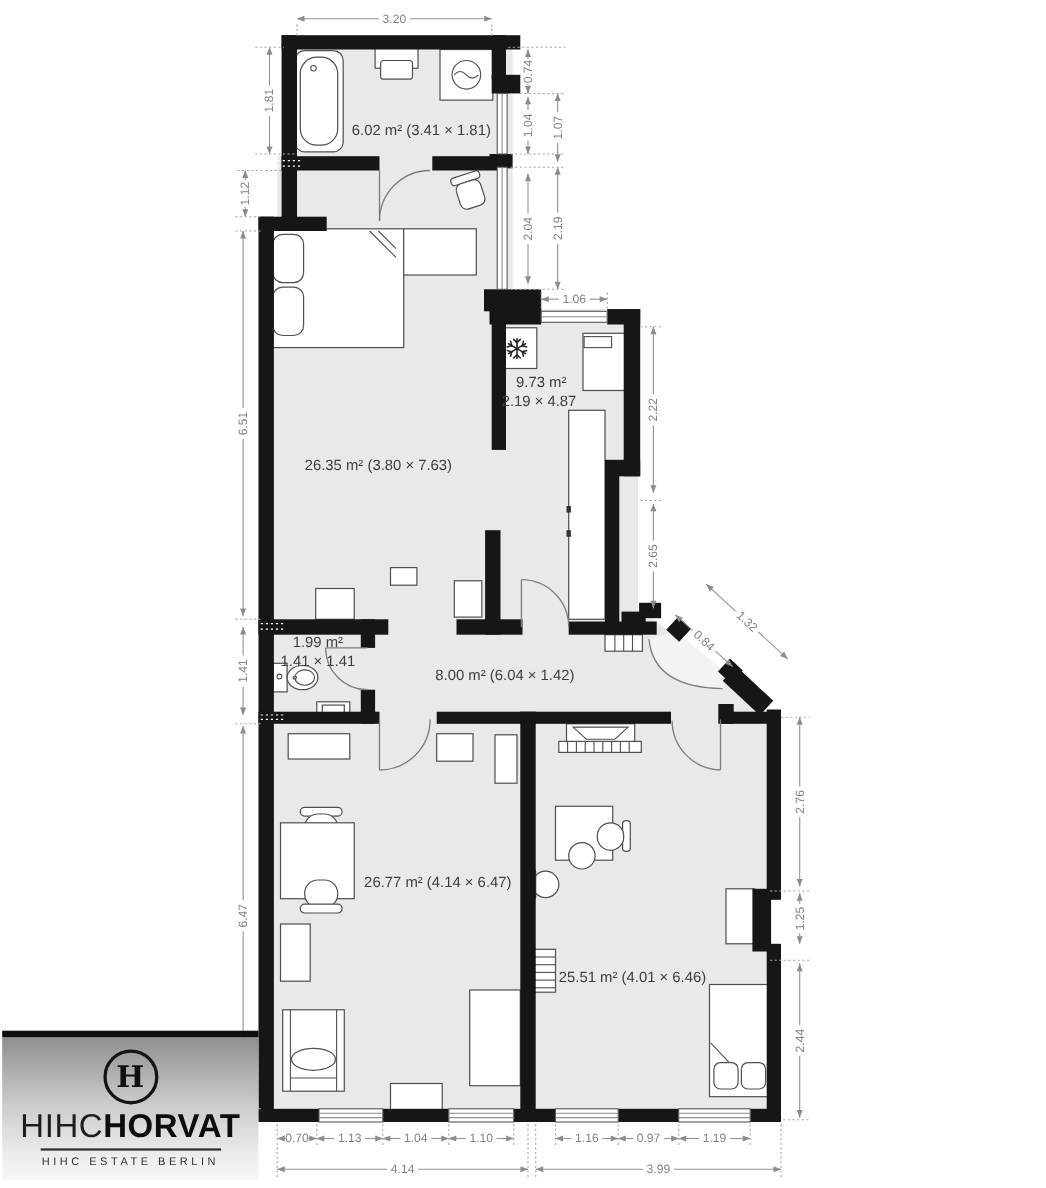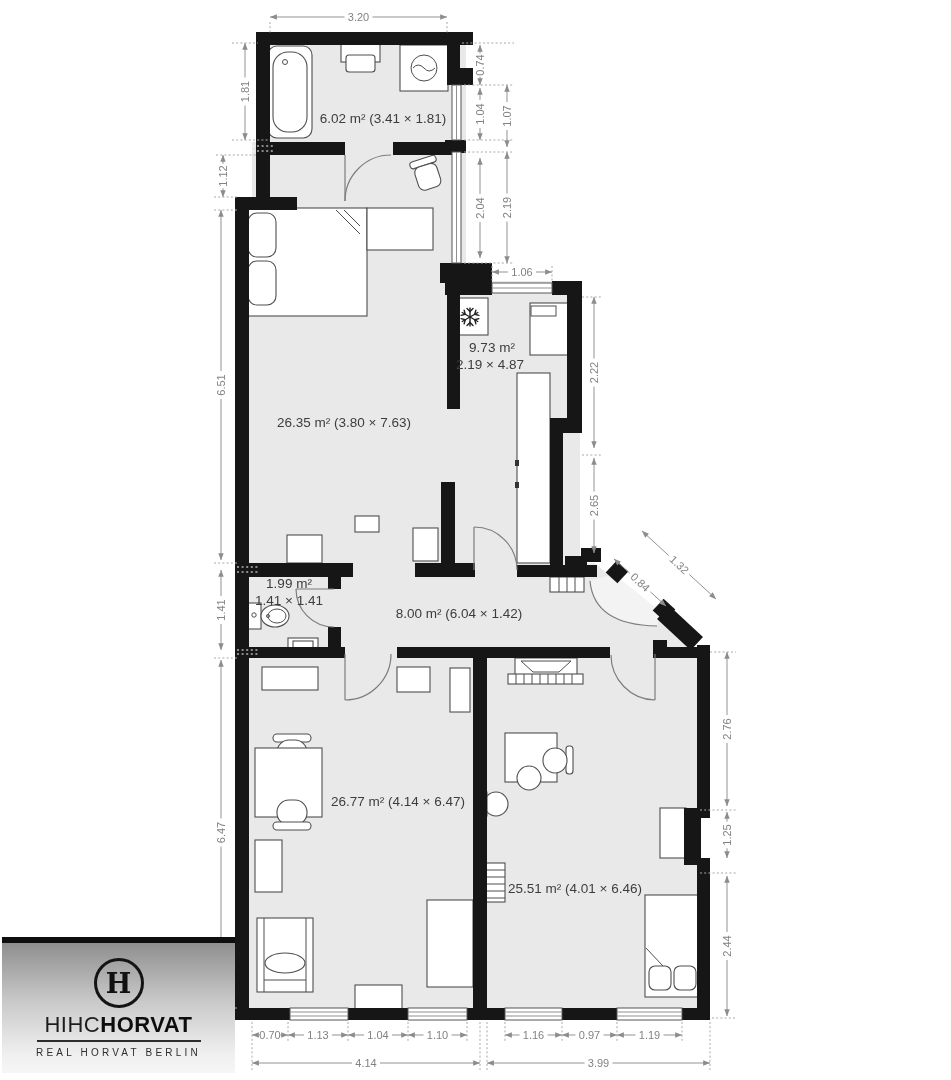--- a/index.html
+++ b/index.html
@@ -21,21 +21,21 @@
   .extw{stroke:#ffffff;stroke-width:1.1;stroke-dasharray:2,2.6;}
   .knob{fill:#333;}
   
   .logo{position:absolute;left:2px;top:937px;width:233px;height:130px;
         background:linear-gradient(180deg,#8f8f8f 0%,#c9c9c9 45%,#efefef 85%,#f6f6f6 100%);
         border-top:6px solid #0f0f0f;display:flex;flex-direction:column;align-items:center;
         justify-content:center;}
   .logo-mark{width:44px;height:44px;border:3.5px solid #141414;border-radius:50%;
         display:flex;align-items:center;justify-content:center;margin-bottom:6px;
         font-family:"DejaVu Serif",serif;font-weight:bold;font-size:27px;color:#111;}
-  .logo-name{font-size:22px;letter-spacing:.5px;line-height:1;}
+  .logo-name{font-size:30px;letter-spacing:.5px;line-height:1;}
   .logo-name .lt{font-weight:400;color:#1d1d1d;}
   .logo-name .lb{font-weight:800;color:#0d0d0d;}
   .logo-rule{width:164px;height:2px;background:#2c2c2c;margin:4px 0 5px;}
   .logo-tag{font-size:10px;letter-spacing:3.2px;color:#2e2e2e;}
 </style>
 </head>
 <body>
 
 <div id="stage">
 <svg width="951" height="1080" viewBox="0 0 951 1080">
@@ -435,15 +435,15 @@
         <line x1="214" y1="654" x2="258" y2="654" class="extw"></line>
       </g>
 </svg>
 
 <div class="logo">
   <div class="logo-mark">
     <span>H</span>
   </div>
   <div class="logo-name"><span class="lt">HIHC</span><span class="lb">HORVAT</span></div>
   <div class="logo-rule"></div>
-  <div class="logo-tag">REAL HORVAT BERLIN</div>
+  <div class="logo-tag">HIHC ESTATE BERLIN</div>
 </div>
 </div>
 
 </body></html>

